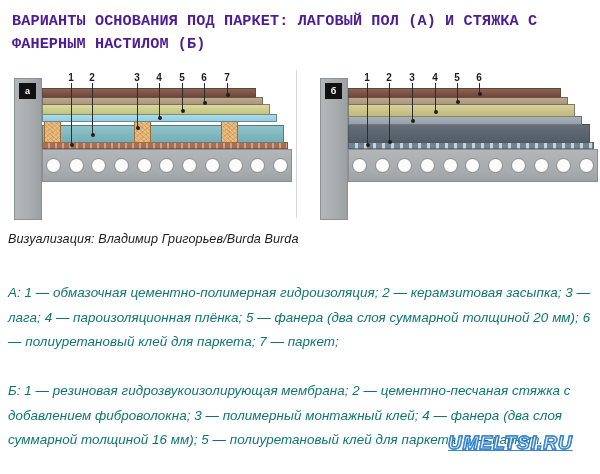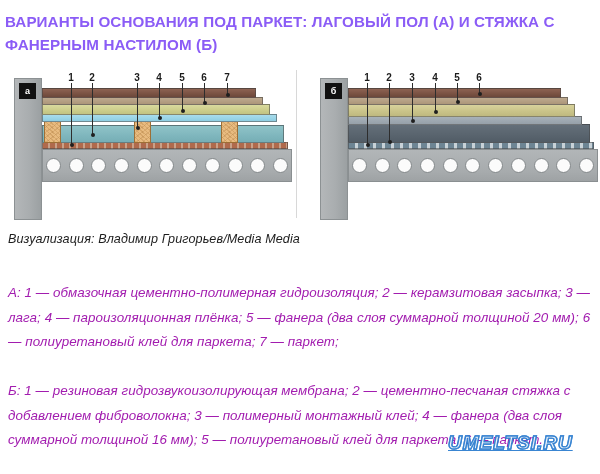--- a/index.html
+++ b/index.html
@@ -11,27 +11,28 @@
     font-family: "Liberation Sans", sans-serif;
     color: #1b1b1b;
     overflow: hidden;
     position: relative;
   }
   .page { position: relative; width: 600px; height: 474px; }
 
   
   .title {
     position: absolute;
-    left: 5px; top: 10px;
+    left: 12px; top: 10px;
     width: 584px;
     font-size: 15.2px;
     font-weight: bold;
     line-height: 23px;
     letter-spacing: 0.1px;
-    color: #8b5cf6;
+    color: #4c1d95;
+    font-family: Liberation Mono, monospace;
   }
 
   
   .figure {
     position: absolute;
     left: 0; top: 68px;
     width: 600px; height: 152px;
   }
   .panel { position: absolute; top: 0; width: 292px; height: 152px; }
   .panel-a { left: 6px; }
@@ -138,21 +139,21 @@
   }
 
   
   .desc {
     position: absolute;
     left: 8px;
     width: 586px;
     font-size: 13.4px;
     font-style: italic;
     line-height: 24.5px;
-    color: #a21caf;
+    color: #0f766e;
     letter-spacing: 0.05px;
   }
   .desc-a { top: 281px; }
   .desc-b { top: 379px; }
 
   
   .watermark {
     position: absolute;
     left: 448px; top: 432px;
     font-size: 19px;
@@ -311,19 +312,19 @@
         </div>
       <div class="lead" style="left:145px; top:15px; height:19px;">
           <span class="dot"></span>
         </div>
       <div class="lead" style="left:167px; top:15px; height:11px;">
           <span class="dot"></span>
         </div>
     </div>
   </div>
 
-  <div class="credit">Визуализация: Владимир Григорьев/Media Media</div>
+  <div class="credit">Визуализация: Владимир Григорьев/Burda Burda</div>
 
   <div class="desc desc-a">А: 1 — обмазочная цементно-полимерная гидроизоляция; 2 — керамзитовая засыпка; 3 — лага; 4 — пароизоляционная плёнка; 5 — фанера (два слоя суммарной толщиной 20 мм); 6 — полиуретановый клей для паркета; 7 — паркет;</div>
   <div class="desc desc-b">Б: 1 — резиновая гидрозвукоизолирующая мембрана; 2 — цементно-песчаная стяжка с добавлением фиброволокна; 3 — полимерный монтажный клей; 4 — фанера (два слоя суммарной толщиной 16 мм); 5 — полиуретановый клей для паркета; 6 — паркет.</div>
 
   <div class="watermark">UMELTSI.RU</div>
 </div>
 
 </body></html>

